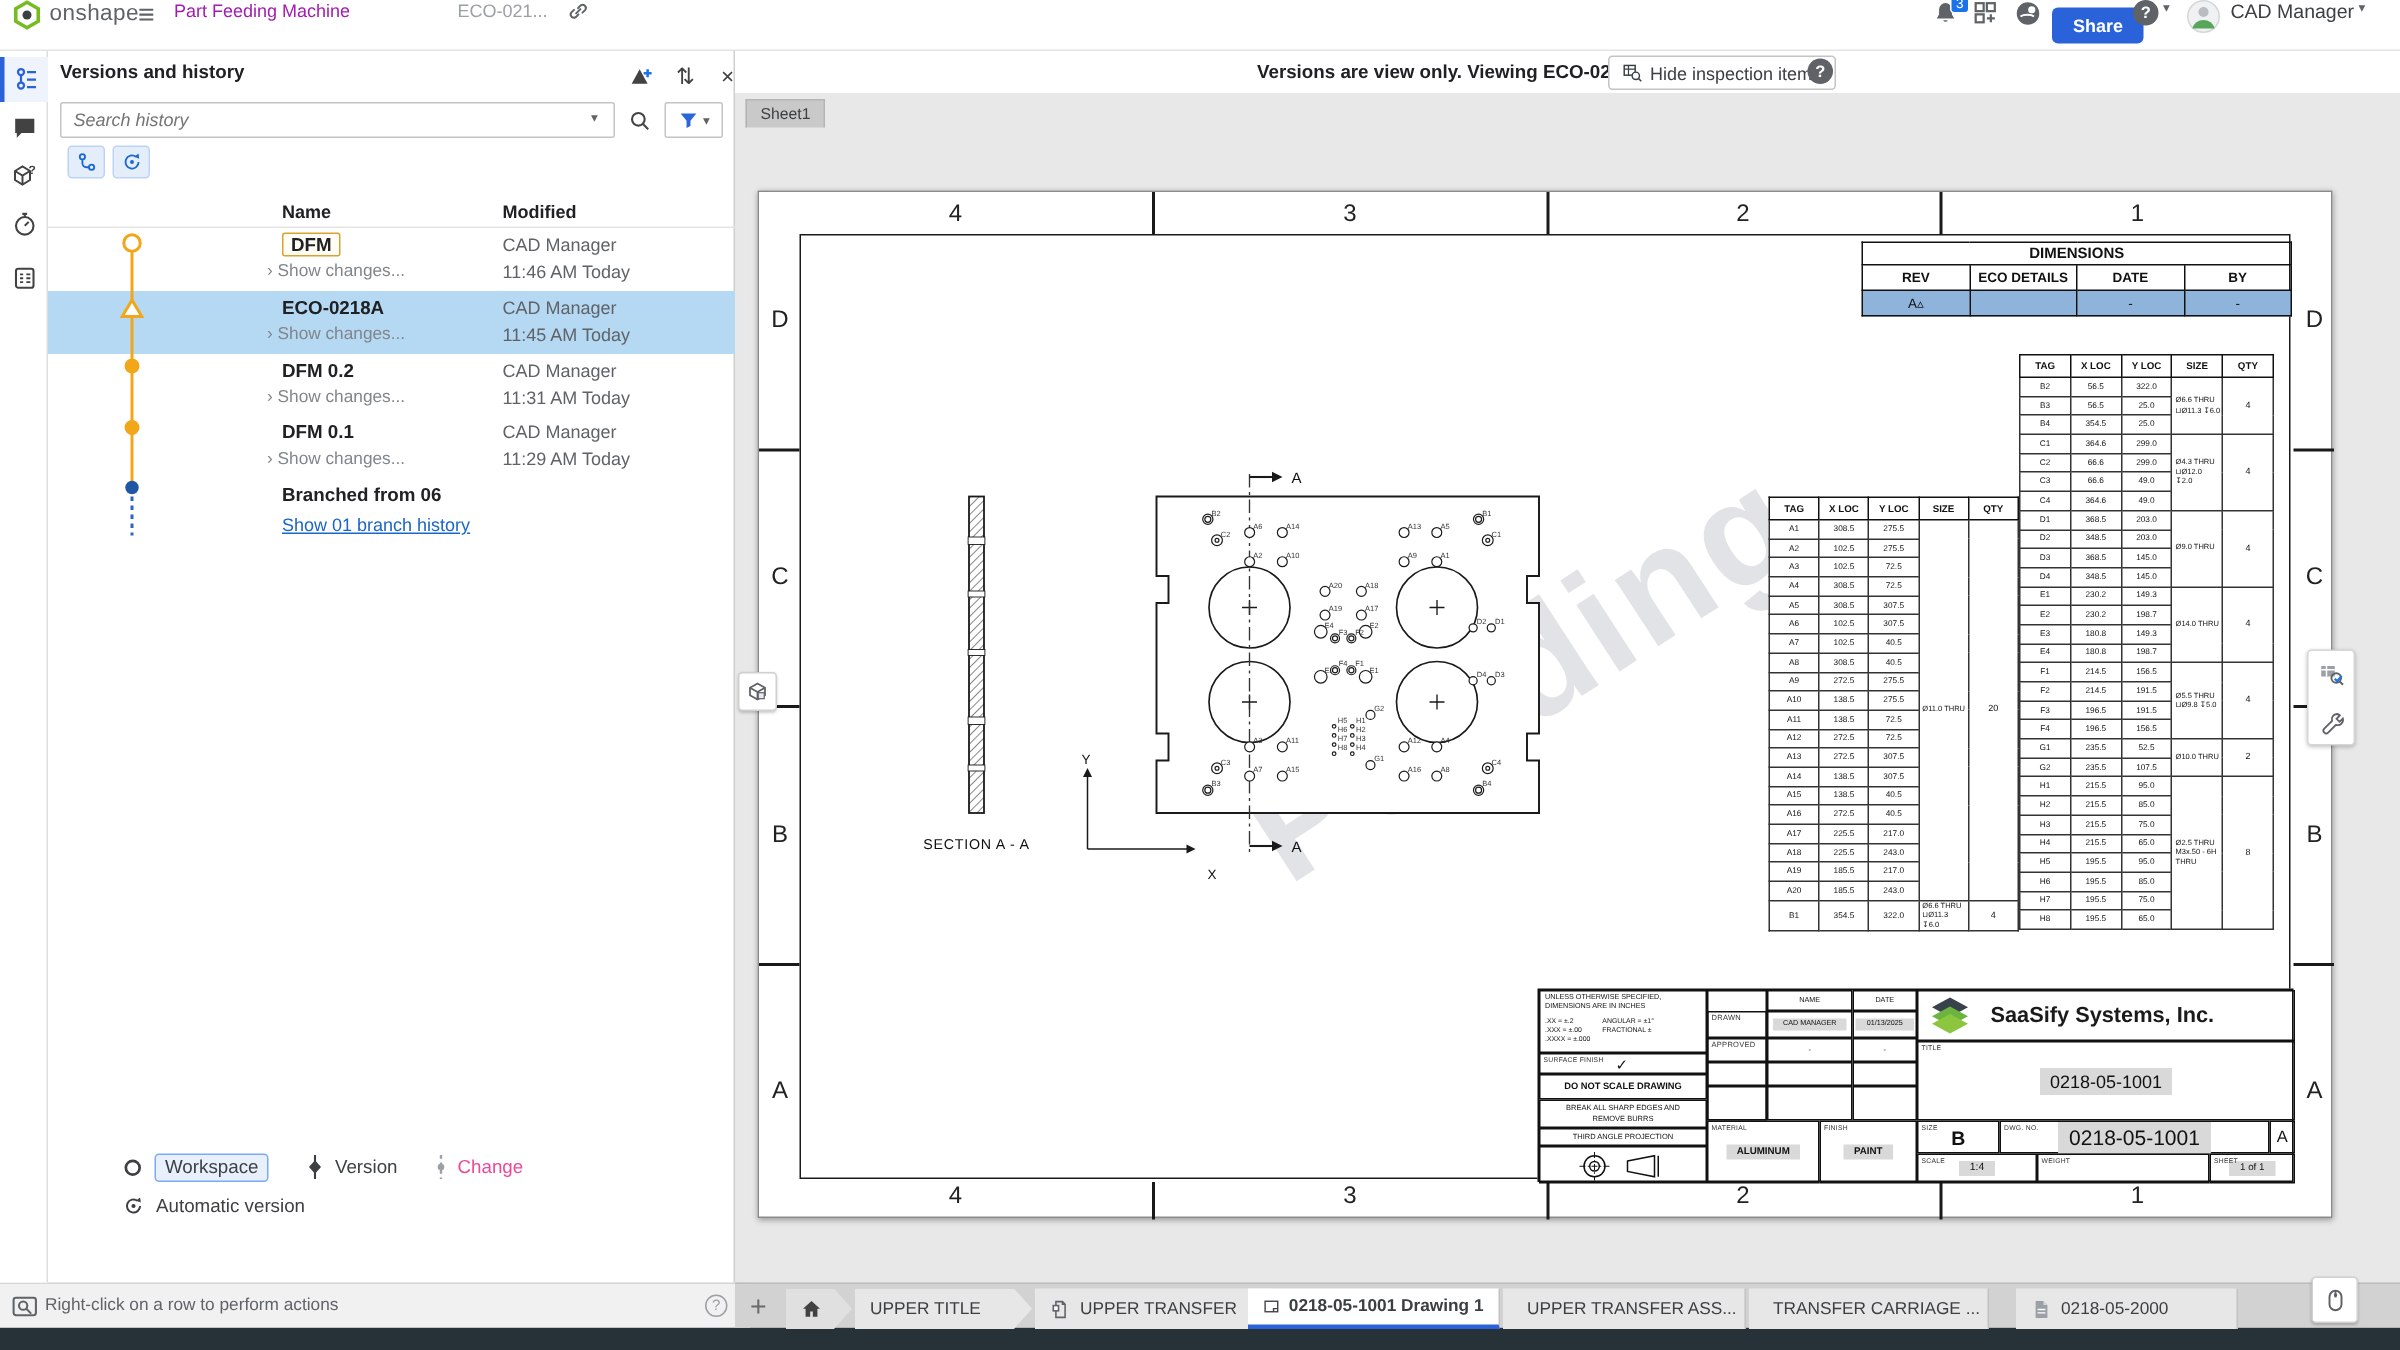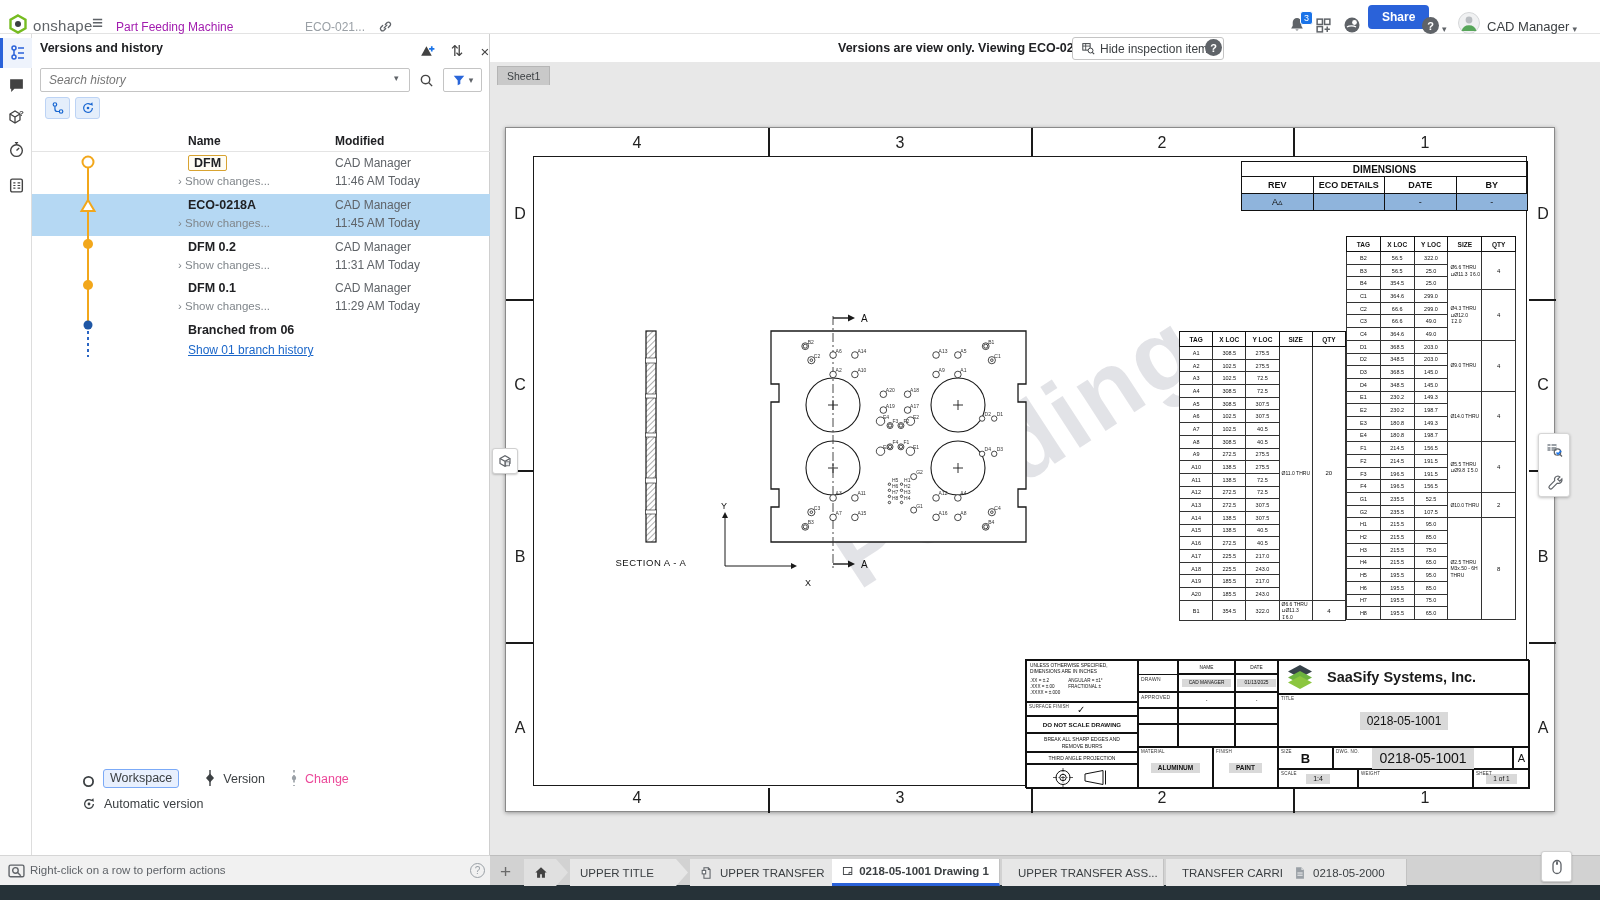--- a/index.html
+++ b/index.html
@@ -2,21 +2,21 @@
 <html><head>
 <meta charset="utf-8">
 <style>
   *{margin:0;padding:0;box-sizing:border-box}
   html,body{width:1600px;height:900px;overflow:hidden;font-family:"Liberation Sans",sans-serif;background:#fff;}
   #app{position:relative;width:1600px;height:900px;background:#fff;}
   .abs{position:absolute}
   svg{display:block}
   
   #topbar{left:0;top:0;width:1600px;height:34px;background:#fff;border-bottom:1px solid #e3e3e3;z-index:40}
-  .tb-item{position:absolute;top:0;height:34px;display:flex;align-items:flex-end;color:#3c4043}
+  .tb-item{position:absolute;top:0;height:34px;display:flex;align-items:flex-start;color:#3c4043}
   .doc-title{font-weight:normal;font-size:12px;color:#a21caf}
   .doc-sub{font-size:12px;color:#9aa0a6}
   .logo-text{font-size:15px;color:#5f6368;letter-spacing:.3px}
   .share-btn{background:#2a62d9;color:#fff;font-size:12px;font-weight:bold;border-radius:4px;padding:5px 14px;border:none;cursor:pointer}
   .badge{position:absolute;top:-5px;right:-7px;background:#1a73e8;color:#fff;font-size:9px;border-radius:3px;padding:0 3px;line-height:12px;border:1px solid #fff}
   .caret{font-size:9px;color:#5f6368;margin-left:3px}
   
   #siderail{left:0;top:34px;width:32px;height:821px;background:#fff;border-right:1px solid #ddd;z-index:30}
   .rail-btn{position:absolute;left:0;width:32px;height:30px;display:flex;align-items:center;justify-content:center}
   .rail-active{border-left:3px solid #2a62d9;background:#eef3fc}
@@ -30,21 +30,21 @@
   .col-hdr{font-size:12px;font-weight:bold;color:#202124}
   .vrow{position:absolute;left:0;width:458px;height:42px}
   .vrow.sel{background:#b5d8f3}
   .vname{position:absolute;left:156px;top:4px;font-size:12.5px;font-weight:bold;color:#202124}
   .vname .badge-ws{border:1px solid #d8a331;border-radius:2px;padding:0 5px;background:#fffdf5}
   .vshow{position:absolute;left:146px;top:23px;font-size:11.5px;color:#80868b;cursor:pointer}
   .vauthor{position:absolute;left:303px;top:4px;font-size:12px;color:#5f6368}
   .vtime{position:absolute;left:303px;top:22px;font-size:12px;color:#5f6368}
   .legend{font-size:12.5px;color:#3c4043}
   .legend-row{display:flex;align-items:center;height:26px}
-  .legend-item{display:flex;align-items:flex-end;margin-right:26px;white-space:nowrap}
+  .legend-item{display:flex;align-items:center;margin-right:26px;white-space:nowrap}
   .legend-item svg{margin-right:8px}
   .chip{border:1px solid #7baaf7;background:#e8f0fe;border-radius:3px;padding:0 6px;line-height:17px}
   .lnk{color:#1a66c9;text-decoration:underline;font-size:12px;cursor:pointer}
   .muted{color:#ec4899}
   
   #statusbar{left:0;top:855px;width:500px;height:30px;background:#f1f1f1;border-top:1px solid #d6d6d6;z-index:25}
   .status-txt{position:absolute;left:30px;top:8px;font-size:11.5px;color:#5f6368}
   .qmark{width:15px;height:15px;border-radius:50%;border:1.5px solid #9aa0a6;color:#9aa0a6;font-size:10px;display:flex;align-items:center;justify-content:center}
   
   #main{left:490px;top:34px;width:1110px;height:821px;background:#fff}
@@ -1047,21 +1047,21 @@
       <span>UPPER TRANSFER ASS...</span>
     </div>
     <div class="dtab" style="left:676px;width:160px">
       <svg width="14" height="14" viewBox="0 0 16 16">
           <path d="M3.5 1.5h6l3 3v10h-9z" fill="#9aa0a6"></path>
           <path d="M9.5 1.5v3h3" fill="#d7d9db"></path>
           <path d="M5 8h6M5 10.5h6" stroke="#fff" stroke-width="1"></path>
         </svg>
       <span>TRANSFER CARRIAGE ...</span>
     </div>
-    <div class="dtab" style="left:793px;width:124px">
+    <div class="dtab" style="left:854px;width:148px">
       <svg width="14" height="14" viewBox="0 0 16 16">
           <path d="M3.5 1.5h6l3 3v10h-9z" fill="#9aa0a6"></path>
           <path d="M9.5 1.5v3h3" fill="#d7d9db"></path>
           <path d="M5 8h6M5 10.5h6" stroke="#fff" stroke-width="1"></path>
         </svg>
       <span>0218-05-2000</span>
     </div>
   </div>
 
   <div class="float-btn" style="left:1541px;top:851px;width:31px;height:31px;z-index:50">

